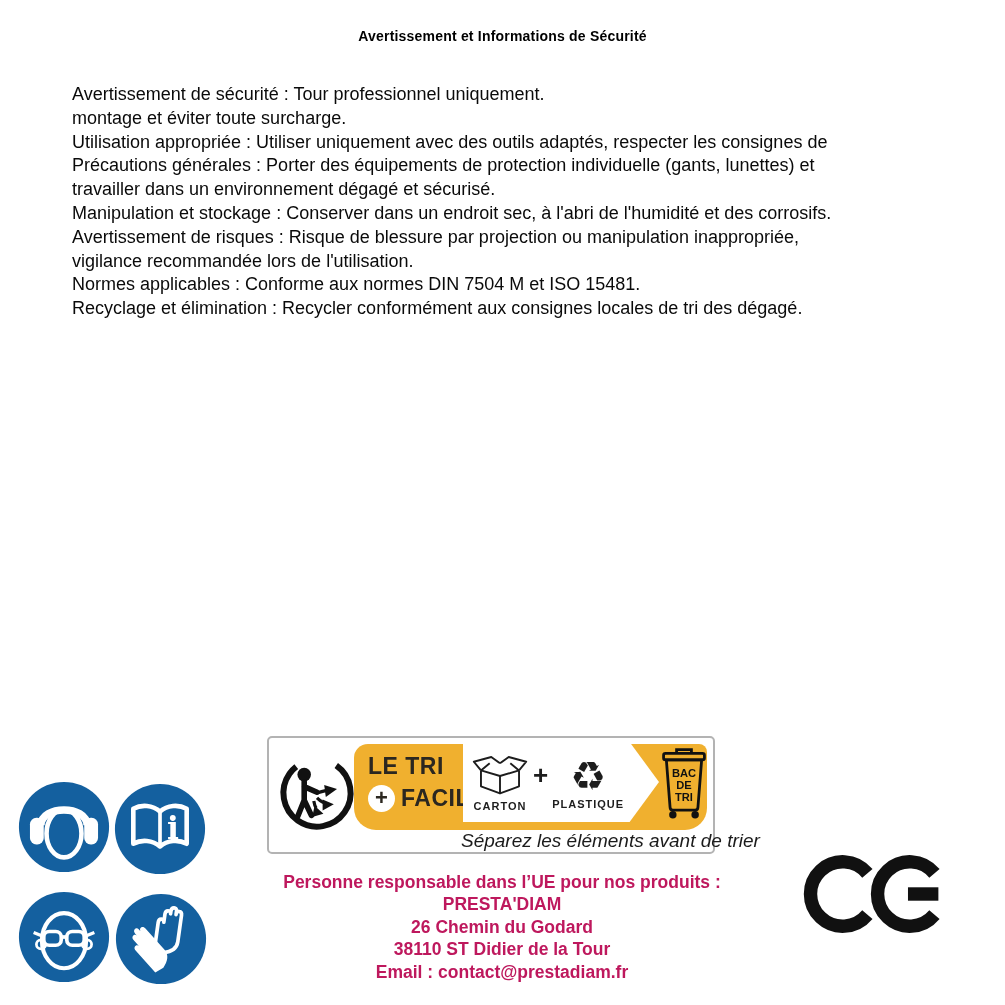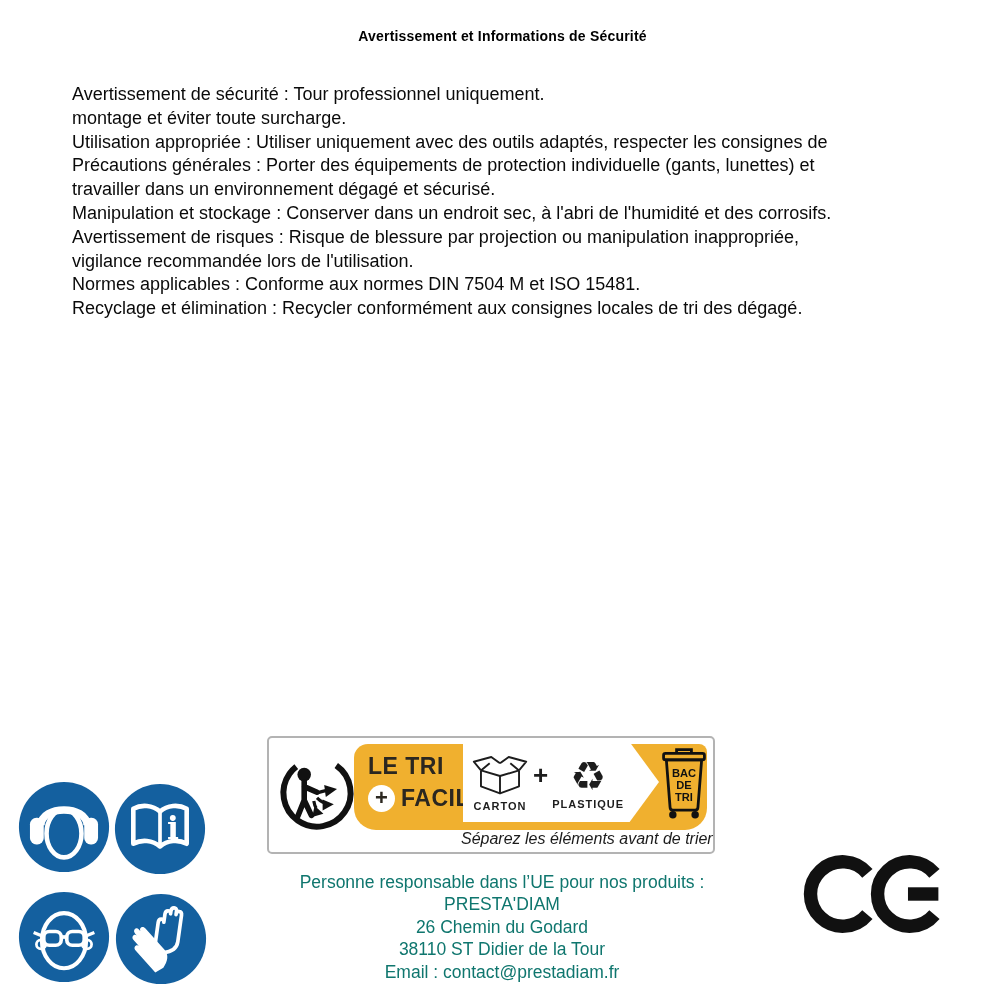--- a/index.html
+++ b/index.html
@@ -39,25 +39,25 @@
                display:flex;align-items:center;justify-content:flex-start;padding-left:8px;box-sizing:border-box;}
   .material{display:flex;flex-direction:column;align-items:center;}
   .material .mat-label{font-size:11px;font-weight:bold;color:#1d1d1d;letter-spacing:1px;margin-top:1px;}
   .mat-plus{font-size:26px;font-weight:bold;color:#1d1d1d;margin:0 4px 14px 4px;}
   .carton-svg{width:58px;height:46px;}
   .recycle-glyph{font-size:40px;line-height:42px;color:#1d1d1d;font-family:"DejaVu Sans",sans-serif;}
   .bin{position:absolute;left:389px;top:9px;width:52px;height:76px;text-align:center;}
   .bin svg{width:100%;height:100%;}
   .bin text{font-family:"Liberation Sans",sans-serif;font-weight:bold;}
   .sort-note{position:absolute;left:192px;top:92px;width:250px;text-align:center;
-             font-size:16px;font-style:italic;color:#1b1b1b;white-space:nowrap;}
+             font-size:19px;font-style:italic;color:#1b1b1b;white-space:nowrap;}
 
   
   .resp-block{position:absolute;left:202px;top:871px;width:600px;text-align:center;
-              font-size:17.5px;font-weight:normal;line-height:22.4px;color:#0f766e;}
+              font-size:17.5px;font-weight:bold;line-height:22.4px;color:#be185d;}
 
   
   .ce-mark{position:absolute;left:798px;top:845px;width:152px;height:98px;}
   .ce-mark svg{width:100%;height:100%;}
 </style>
 </head>
 <body>
 
 <div class="page">
 

